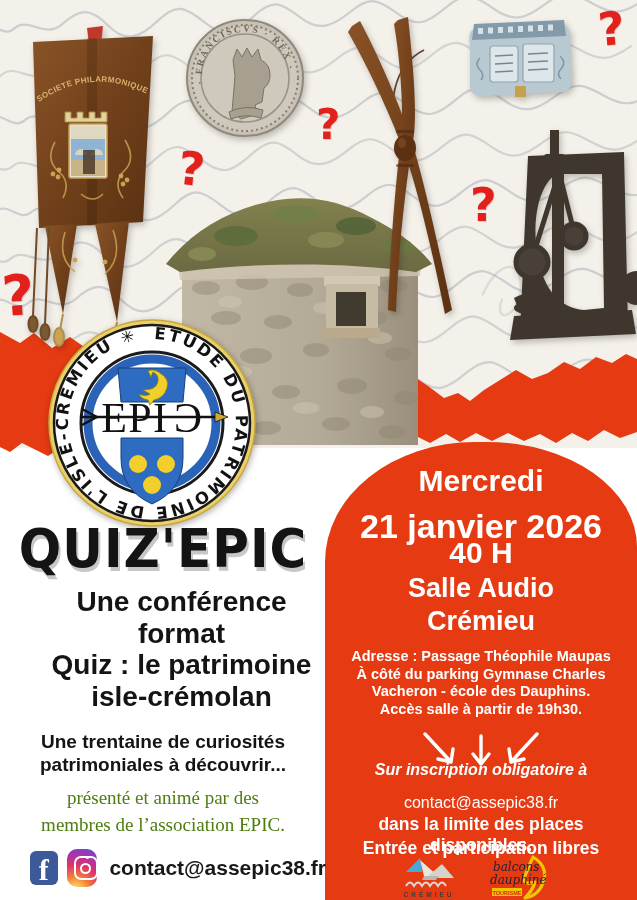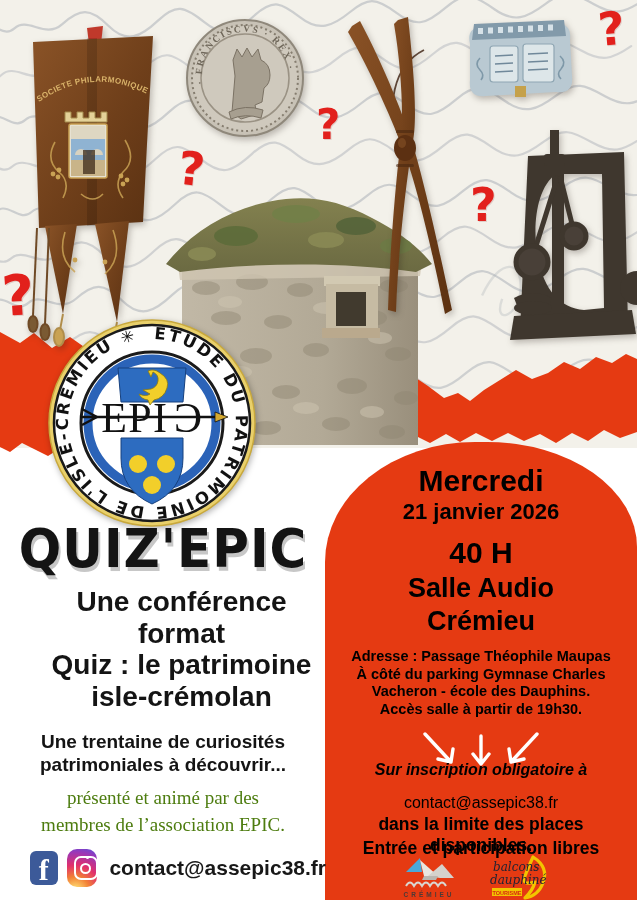--- a/index.html
+++ b/index.html
@@ -39,24 +39,24 @@
   .ig{width:38px;height:38px;margin-left:9px;border-radius:10px;position:relative;
       background:radial-gradient(circle at 28% 110%,#fdd36c 8%,#f28135 30%,#e1306c 55%,#9b36b7 82%,#5851db 100%);}
   .ig i{position:absolute;left:7px;top:7px;width:24px;height:24px;border:2.6px solid #fff;border-radius:7px;}
   .ig b{position:absolute;left:13.5px;top:13.5px;width:11px;height:11px;border:2.4px solid #fff;border-radius:50%;}
   .ig u{position:absolute;right:8px;top:7px;width:3px;height:3px;background:#fff;border-radius:50%;}
   .email{margin-left:12px;font-size:21px;font-weight:bold;color:#181818;}
 
   
   .arch{left:325px;top:442px;width:312px;height:458px;background:#e53a12;z-index:2;
         border-top-left-radius:150px 120px;border-top-right-radius:150px 105px;
-        color:#000000;text-align:center;}
+        color:#ffffff;text-align:center;}
   .arch .line{position:absolute;left:0;width:100%;font-weight:bold;}
   .ev-day{top:22px;font-size:30px;}
-  .ev-date{top:57px;font-size:22px;}
+  .ev-date{top:65px;font-size:34px;}
   .ev-time{top:94px;font-size:30px;}
   .ev-venue{top:131px;font-size:27px;}
   .ev-city{top:164px;font-size:27px;}
   .ev-addr{top:206px;font-size:14.5px;line-height:17.5px;font-weight:bold;}
   .arrows{position:absolute;top:288px;left:86px;width:140px;height:42px;}
   .reg1{top:319px;font-size:16px;font-style:italic;}
   .reg2{top:352px;font-size:16px;font-weight:normal !important;}
   .reg3{top:372px;font-size:17.5px;}
   .entry{top:396px;font-size:17.5px;}
   .plogos{position:absolute;top:414px;left:0;width:100%;height:44px;}

